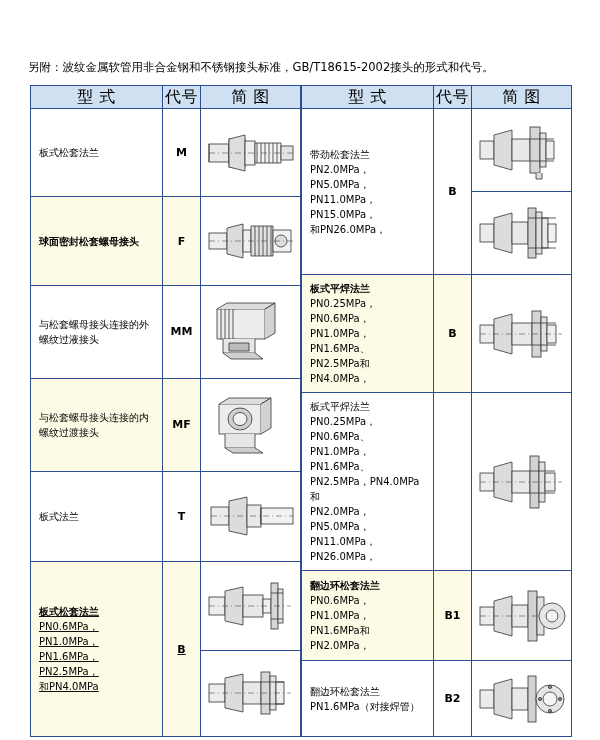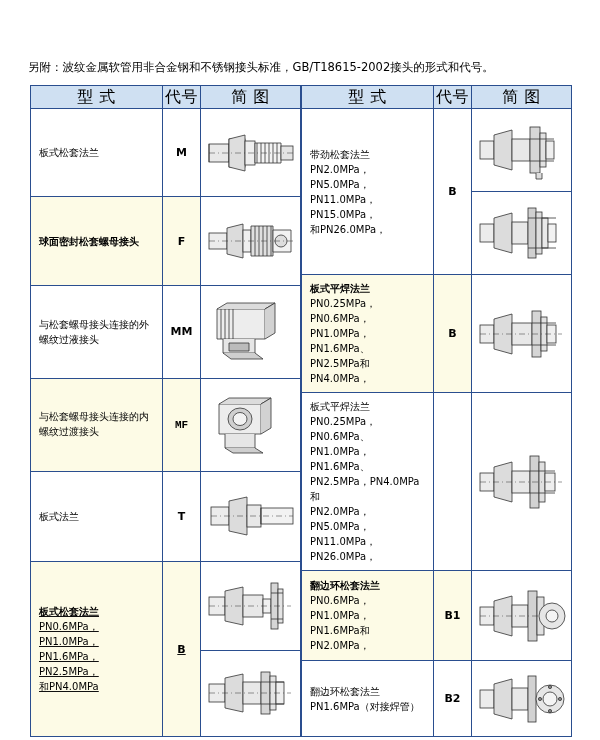--- a/index.html
+++ b/index.html
@@ -137,21 +137,21 @@
                   <path d="M20 40 L20 54 L52 54 L52 40" fill="#e6e6e6"></path>
                   <path d="M20 54 L28 60 L60 60 L52 54" fill="#cfcfcf"></path>
                   <path d="M26 44 L46 44 L46 52 L26 52 Z" fill="#bbb"></path>
                   <path d="M18 10 L18 40 M22 10 L22 40 M26 10 L26 40 M30 10 L30 40"></path>
                 </g>
               </svg>
             </div>
           </td>
         </tr>
 
-        <tr style="height:82px;font-family:Liberation Mono, monospace;">
+        <tr style="height:82px;">
           <td class="cell-type yellow">与松套螺母接头连接的内螺纹过渡接头</td>
           <td class="code yellow">MF</td>
           <td class="figcell">
             <div class="figwrap">
               <svg width="96" height="66" viewBox="0 0 96 66">
                 <g fill="none" stroke="#333" stroke-width="0.8">
                   <path d="M16 12 L58 12 L58 42 L16 42 Z" fill="#ededed"></path>
                   <path d="M16 12 L26 6 L68 6 L58 12" fill="#dcdcdc"></path>
                   <path d="M58 12 L68 6 L68 36 L58 42" fill="#d2d2d2"></path>
                   <ellipse cx="37" cy="27" rx="12" ry="11" fill="#cfcfcf"></ellipse>

